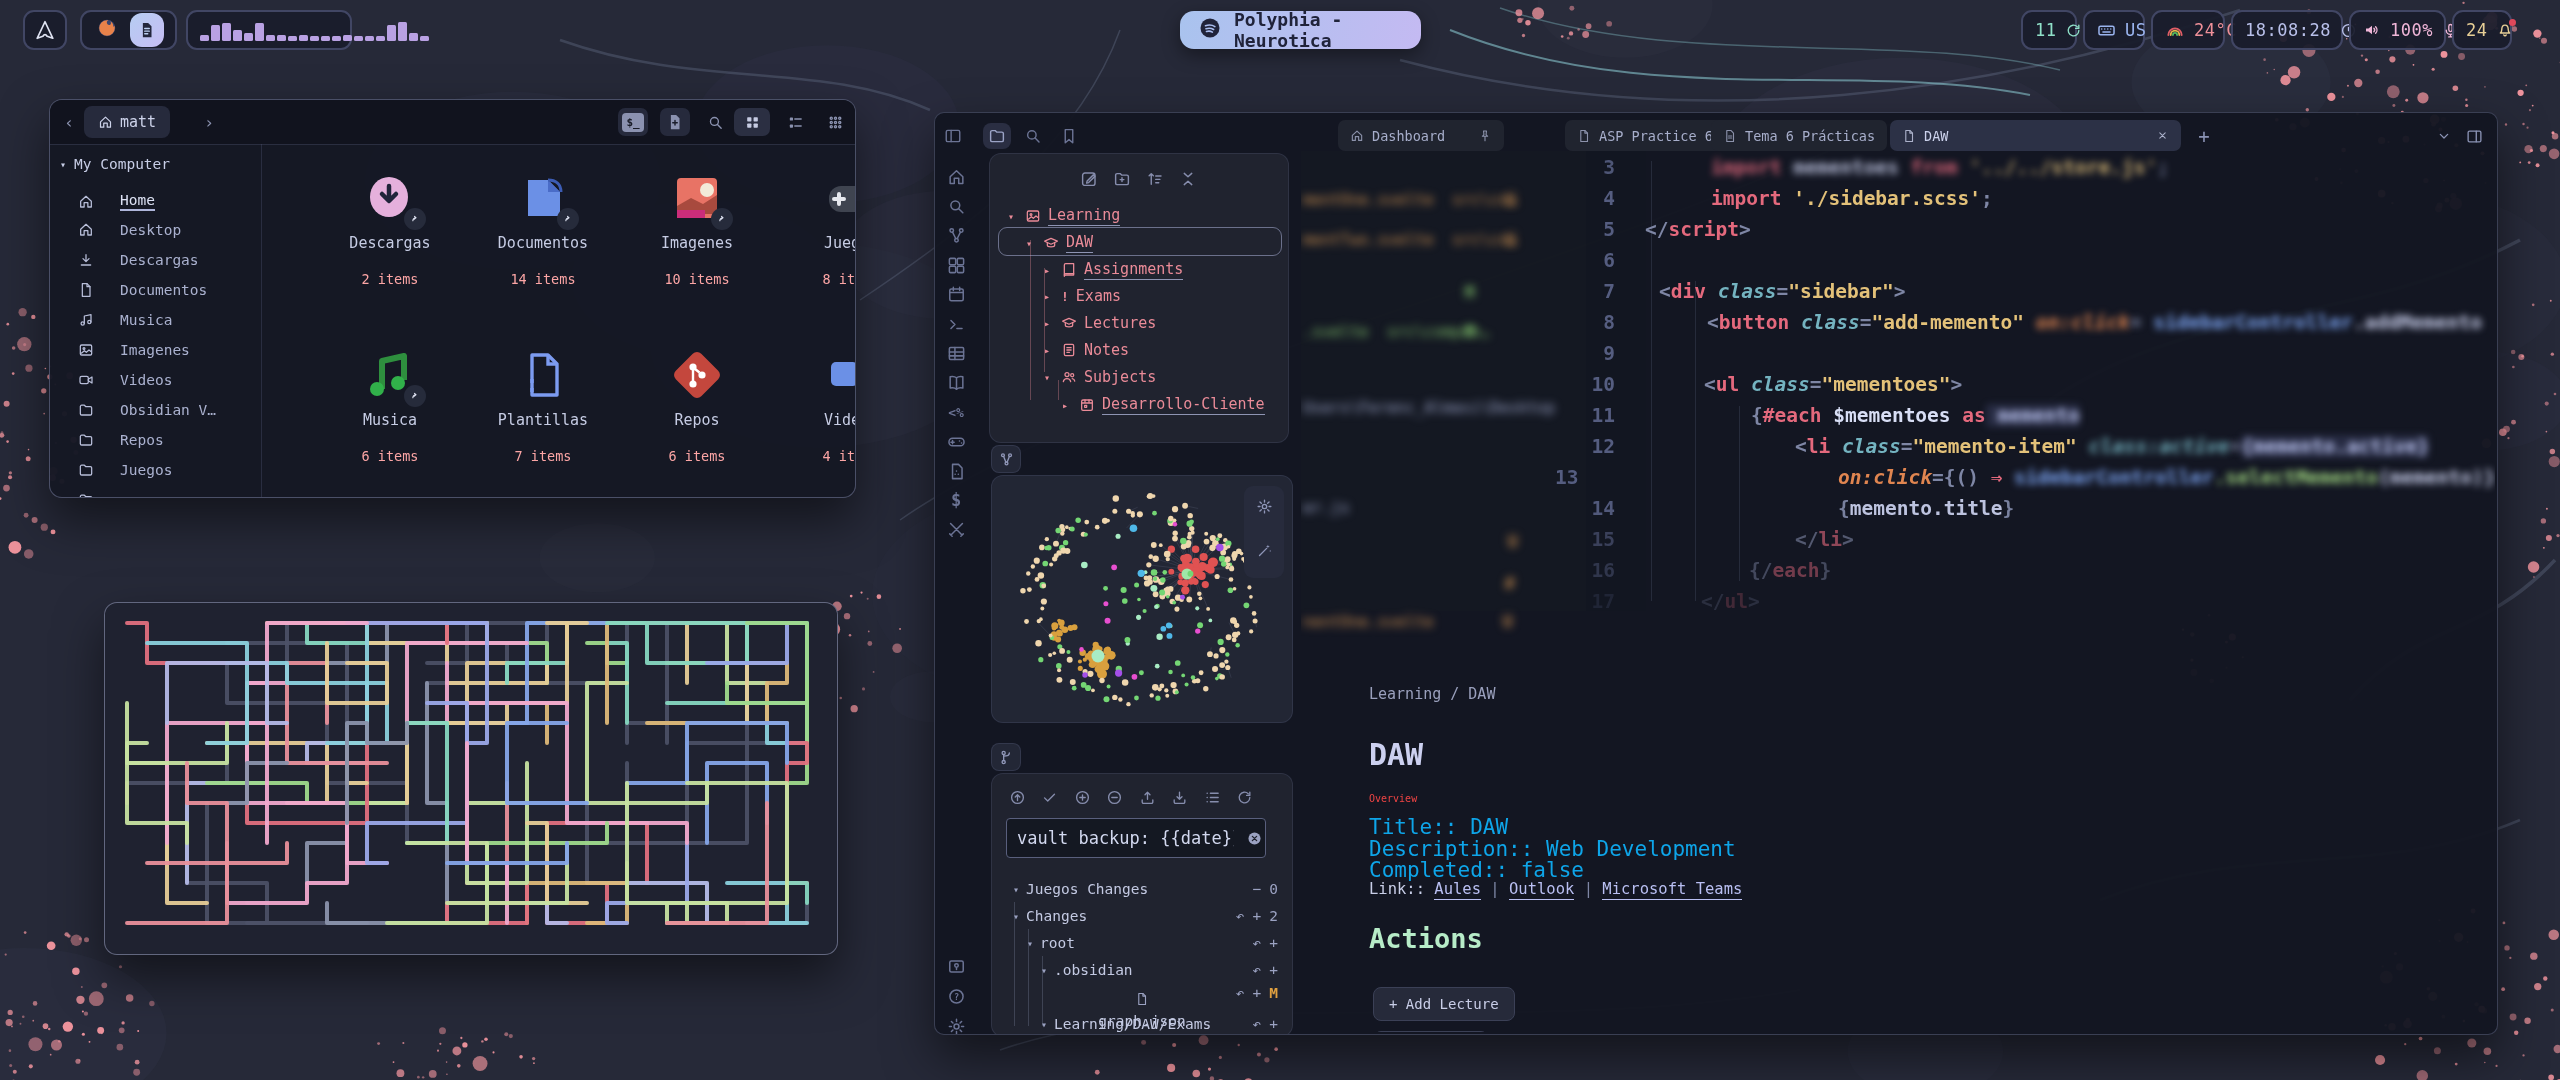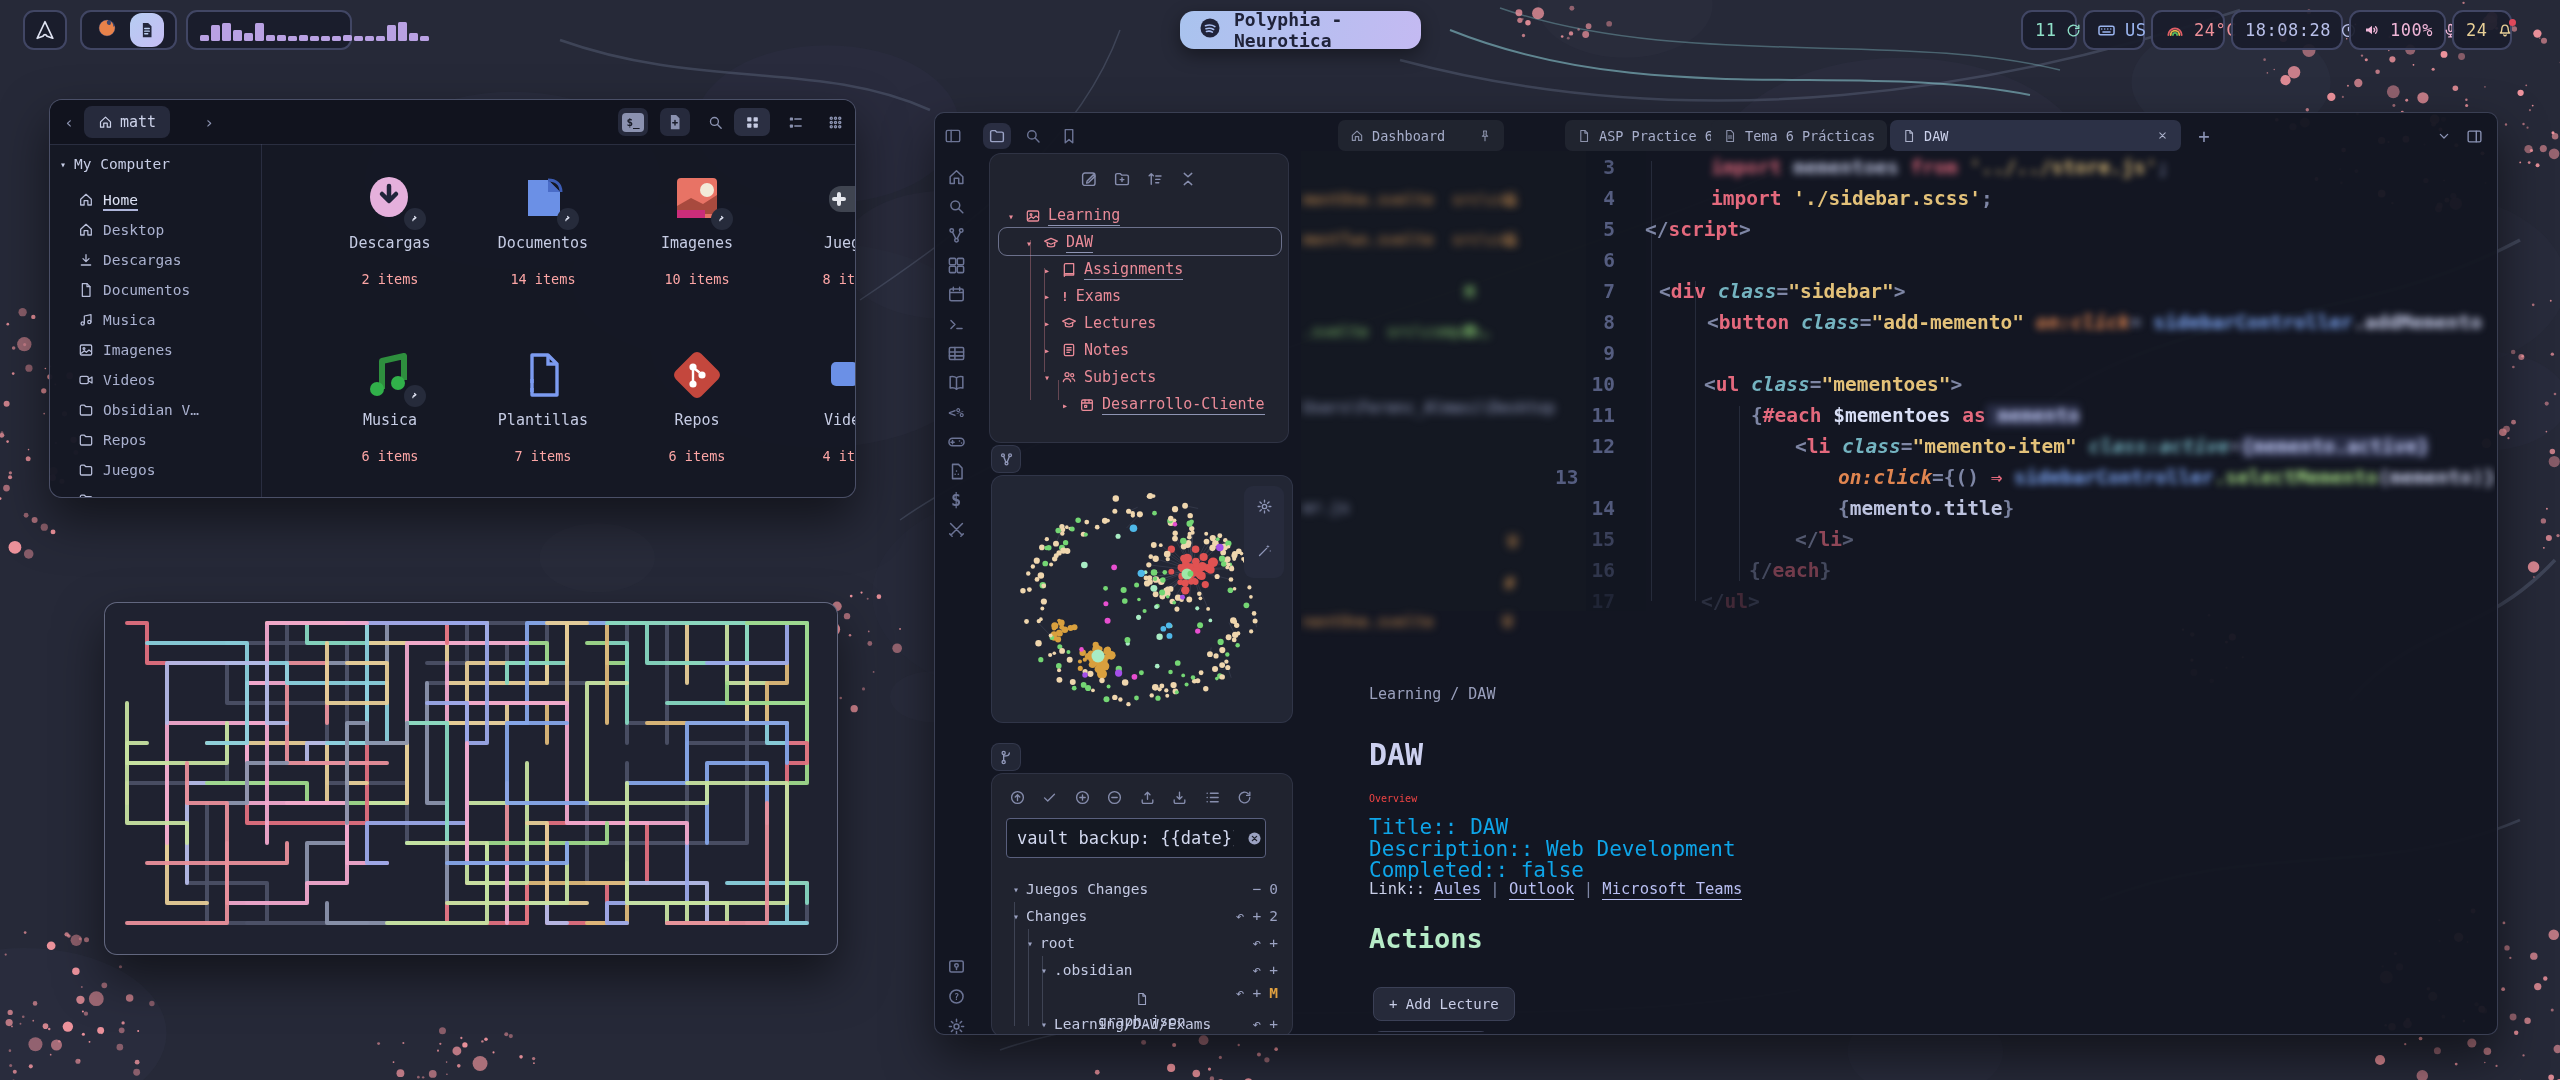--- a/index.html
+++ b/index.html
@@ -32,21 +32,21 @@
   #fm .hdr{position:absolute;left:0;top:0;right:0;height:44px;background:rgba(16,19,29,.85);
       border-bottom:1px solid rgba(90,97,130,.35);}
   .fmbtn{position:absolute;top:8px;width:30px;height:28px;display:flex;align-items:center;
       justify-content:center;color:#8b92b0;border-radius:7px;font-size:16px;}
   .fmchip{background:#262a3c;}
   .crumb{position:absolute;left:34px;top:6px;height:32px;background:#262a3c;border-radius:8px;
       display:flex;align-items:center;gap:7px;padding:0 14px;color:#cdd3ea;font-size:15px;}
   #fm .side{position:absolute;left:0;top:44px;bottom:0;width:211px;
       border-right:1px solid rgba(90,97,130,.3);color:#b7bdd8;}
   .sideroot{position:absolute;left:10px;display:flex;gap:8px;align-items:center;font-size:14.5px;color:#c7cde6;}
-  .sideitem{position:absolute;left:28px;display:flex;gap:9px;font-size:14.5px;color:#aab1cf;}
+  .sideitem{position:absolute;left:28px;display:flex;gap:26px;align-items:center;font-size:14.5px;color:#aab1cf;}
   .sideitem.sel .t{border-bottom:2px solid #aeb5da;padding-bottom:1px;color:#dde2f4;}
   .fmgrid-item{position:absolute;width:150px;text-align:center;color:#c6cce4;}
   .fmgrid-item .nm{font-size:15px;margin-top:10px;}
   .fmgrid-item .cnt{font-size:13.5px;color:#fca5a5;margin-top:19px;}
   .bigic{position:relative;width:56px;height:52px;margin:0 auto;}
   .scbadge{position:absolute;right:-8px;bottom:-6px;width:22px;height:22px;border-radius:50%;
       background:#262b3b;display:flex;align-items:center;justify-content:center;color:#dfe3f2;}
   
   #mazeWin{left:104px;top:602px;width:734px;height:353px;background:#1f2230;
       border:1.5px solid rgba(165,172,205,.5);overflow:hidden;}

